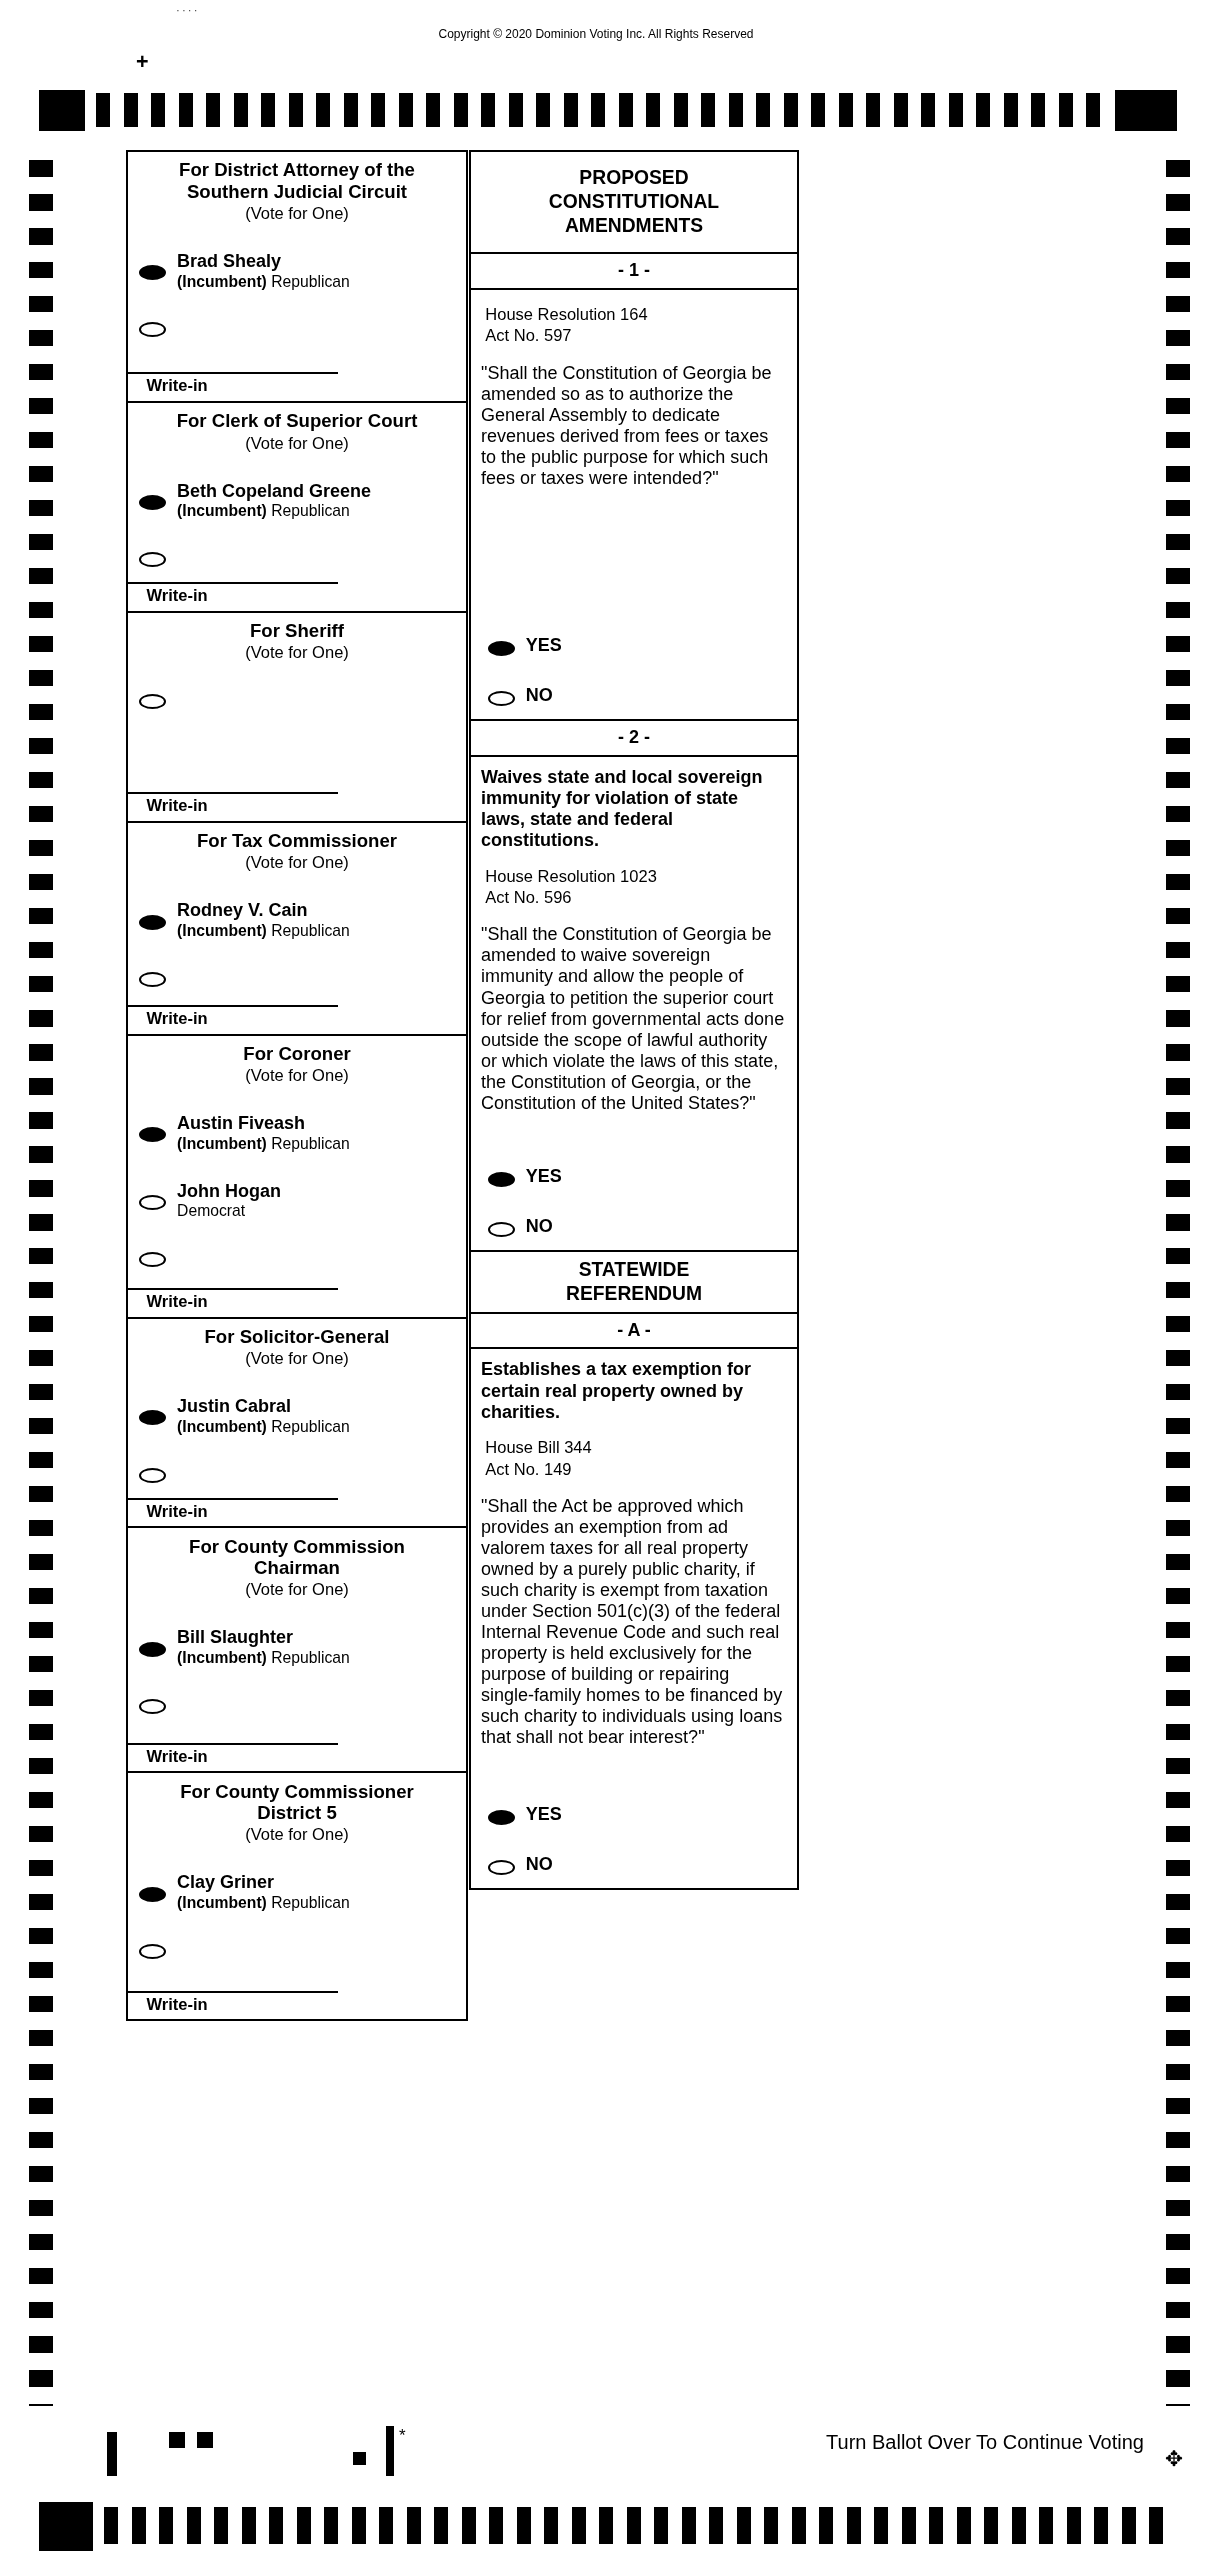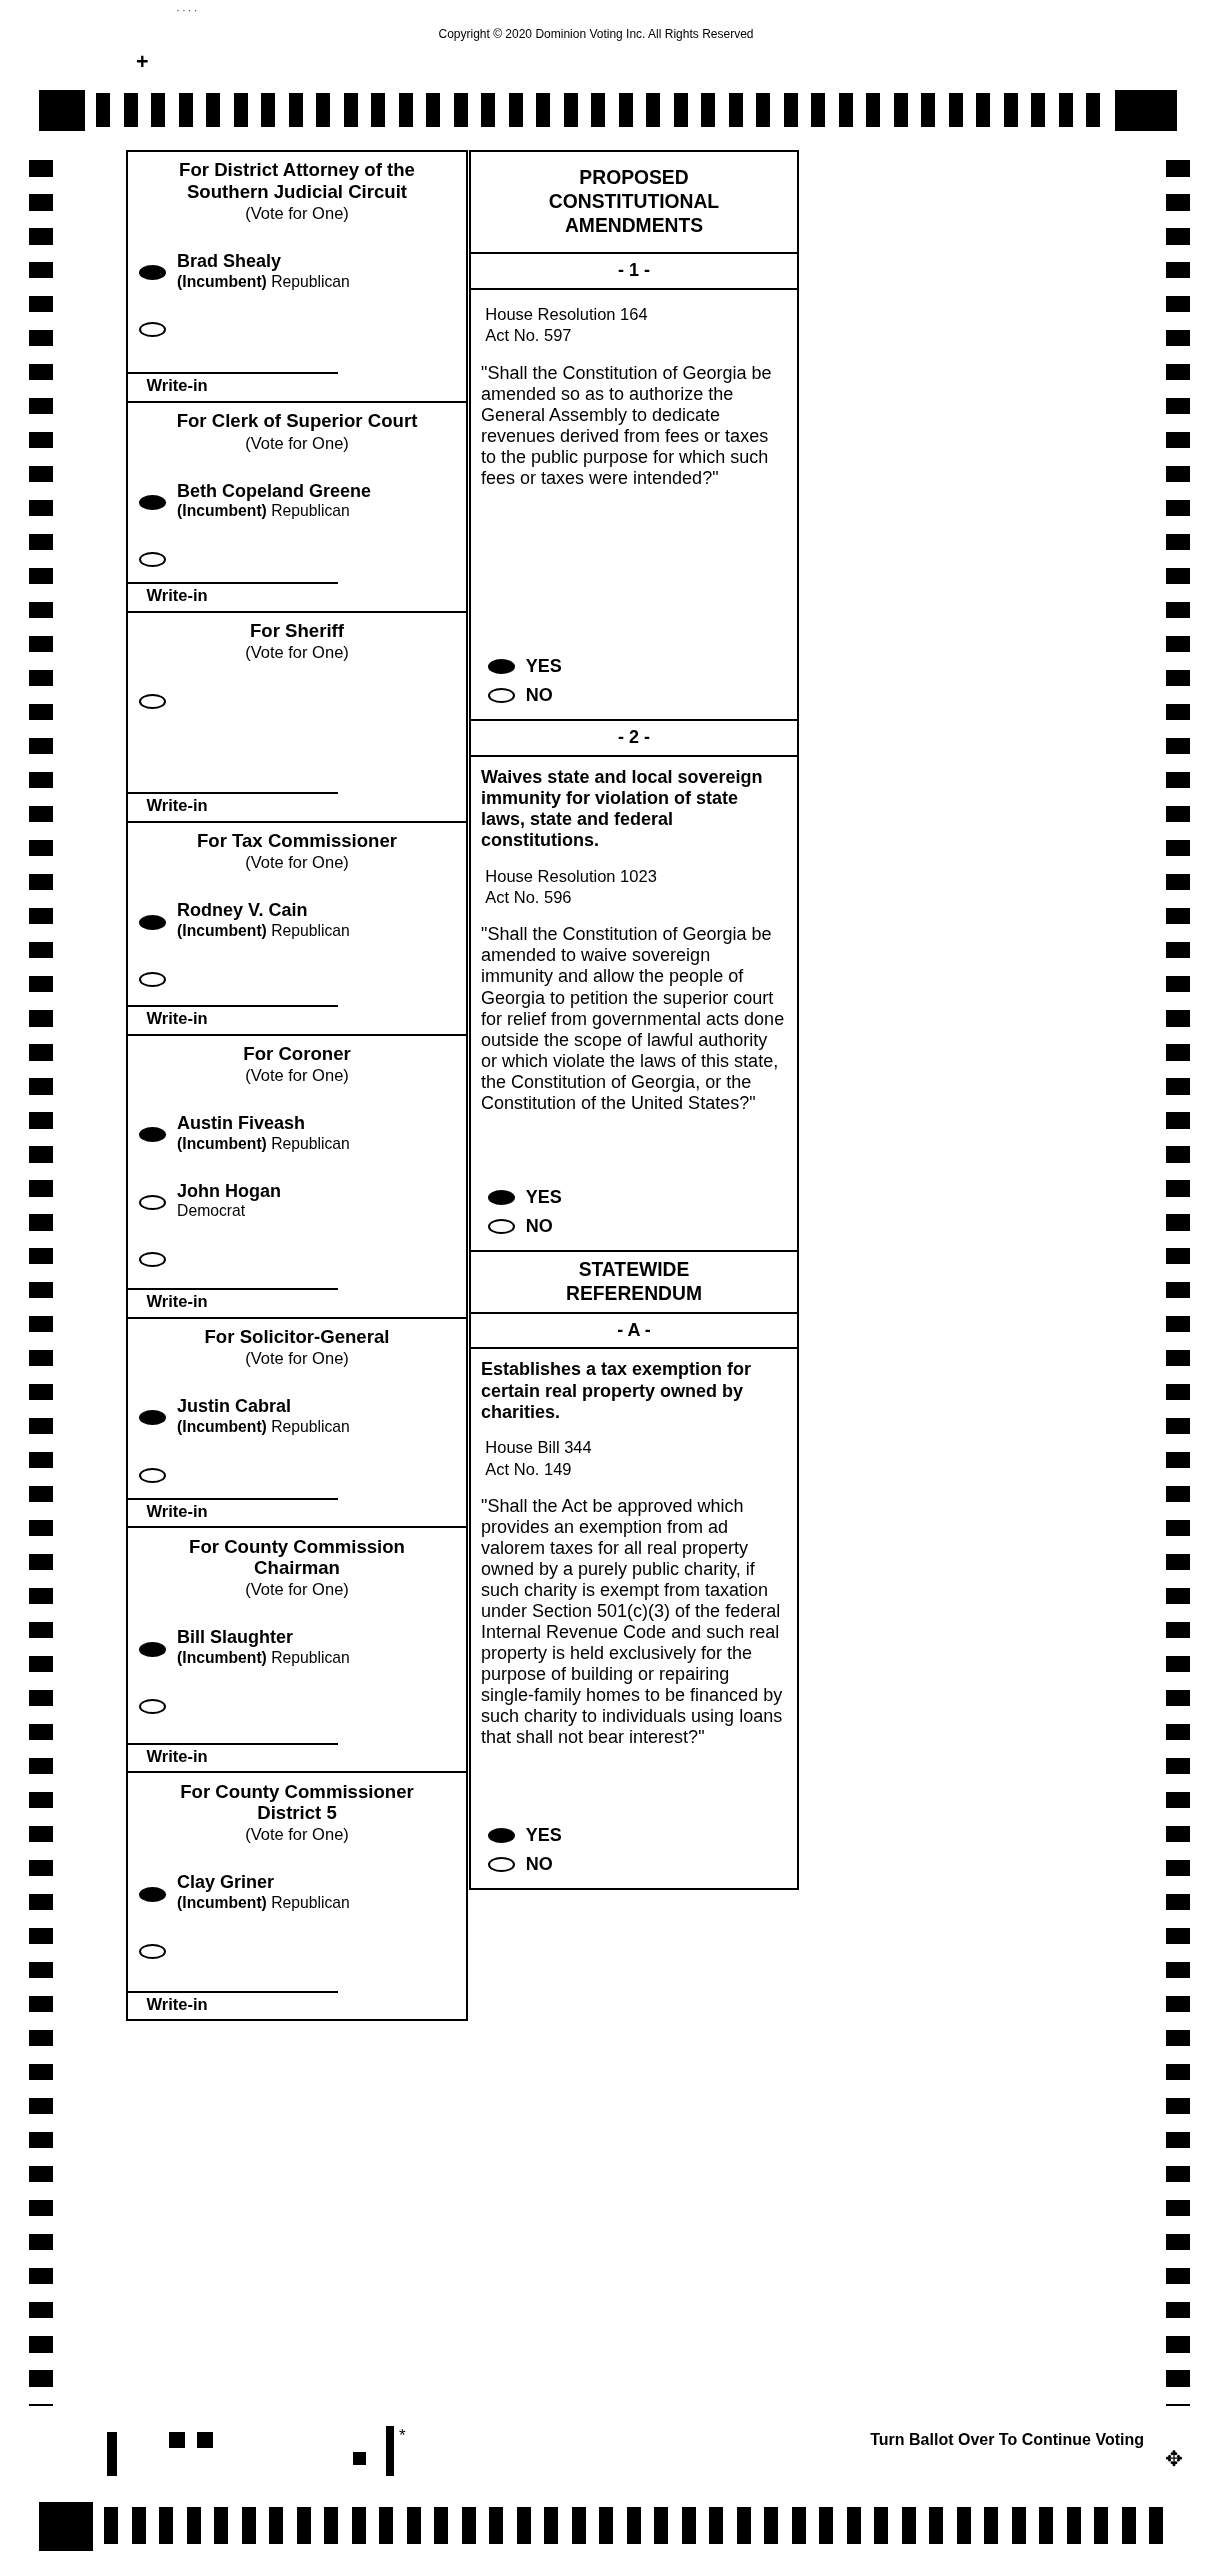--- a/index.html
+++ b/index.html
@@ -30,21 +30,21 @@
                              background:repeating-linear-gradient(to right, #000 0 14.3px, transparent 14.3px 27.5px); }
 
   .regmark { position:absolute; background:#000; }
   .rm-1 { left:107px; top:2432px; width:10px; height:44px; }
   .rm-2 { left:169px; top:2432px; width:15.7px; height:15.7px; }
   .rm-3 { left:197px; top:2432px; width:15.7px; height:15.7px; }
   .rm-4 { left:353px; top:2452px; width:13px; height:13px; }
   .rm-5 { left:386px; top:2426px; width:7.9px; height:50px; }
   .rm-asterisk { position:absolute; left:399px; top:2426px; font-size:17px; }
 
-  .turn-over { position:absolute; right:80px; top:2431px; font-weight:bold; font-size:16px; }
+  .turn-over { position:absolute; right:80px; top:2431px; font-weight:normal; font-size:20px; }
   .reg-cross { position:absolute; right:41px; top:2449px; font-size:21.5px; line-height:1; }
 
   
   .col-left  { position:absolute; left:126px; top:150px; width:342px; }
   .col-right { position:absolute; left:469px; top:150px; width:330px; }
   .box { border:2.1px solid #000; background:#fff; }
 
   
   .contest { margin-top:-2.1px; display:flex; flex-direction:column; overflow:hidden; }
   .contest:first-child { margin-top:0; }
@@ -68,21 +68,21 @@
              text-align:center; font-weight:bold; font-size:19.3px; line-height:1.25; }
   .mheader:first-child { margin-top:0; }
   .mheader .mheader-text { margin:0 auto; }
   .measure { margin-top:-2.1px; display:flex; flex-direction:column; padding-bottom:10px; overflow:hidden; }
   .mnumber { text-align:center; font-weight:bold; font-size:18px; padding:6.4px 0; }
   .mrule   { border-top:2.1px solid #000; }
   .msummary  { font-weight:bold; font-size:18px; padding:10px 10px 0; line-height:1.18; }
   .mref      { font-size:16.5px; padding:14.3px 10px 0 14.3px; line-height:1.3; }
   .mquestion { font-size:18px; padding:15.7px 10px 0; line-height:1.17; }
   .mchoices  { margin-top:auto; padding:0 0 2.9px 17px; }
-  .choice-row { display:flex; align-items:center; gap:10.7px; margin-top:8px; }
+  .choice-row { display:flex; align-items:flex-end; gap:10.7px; margin-top:29px; }
   .choice-row .oval { margin-top:0; }
   .choice-label { font-weight:bold; font-size:18px; }
 </style>
 </head>
 <body>
 
 <div class="top-dots">····</div>
 <div class="copyright">Copyright © 2020 Dominion Voting Inc. All Rights Reserved</div>
 <div class="plus-mark">+</div>
 

